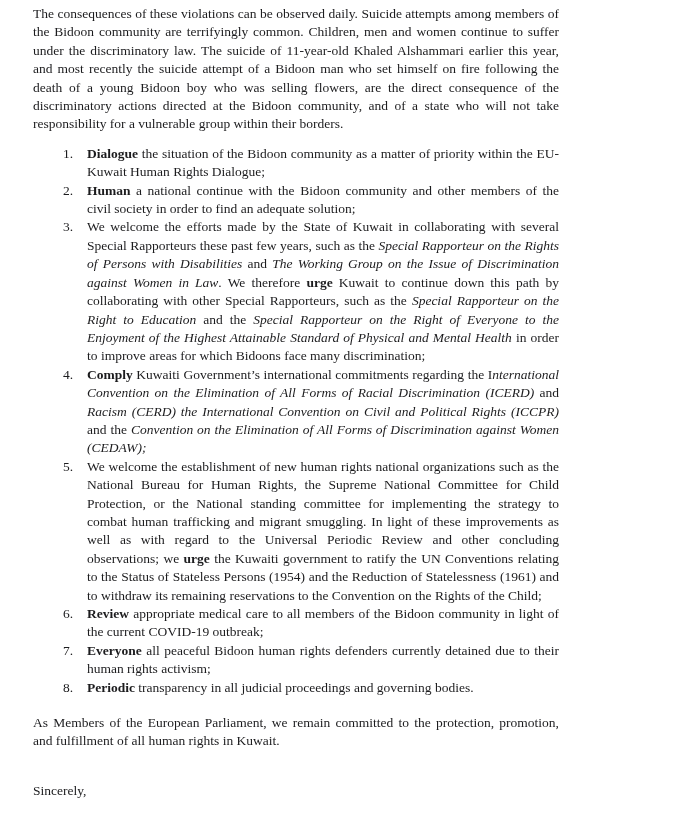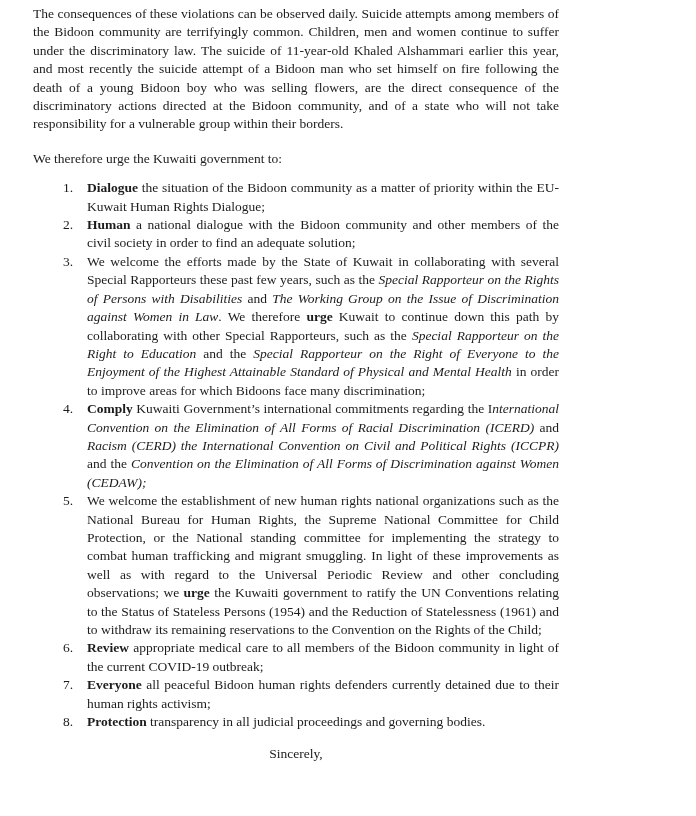--- a/index.html
+++ b/index.html
@@ -35,40 +35,40 @@
     position: relative;
     padding-left: 54px;
     text-align: justify;
   }
   ol.demands .num {
     position: absolute;
     left: 30px;
     top: 0;
   }
   .closing { margin-top: 17px; }
-  .signoff { margin-top: 14px; text-align: center; }
+  .signoff { margin-top: 31px; text-align: left; }
   .signature { margin-top: 33px; text-align: left; }
   .run-b { font-weight: bold; }
   .run-i { font-style: italic; }
 </style>
 </head>
 <body style="background: rgb(255, 255, 255);">
 
 <div class="page" style="color: rgb(28, 28, 30);">
   <p class="para">The consequences of these violations can be observed daily. Suicide attempts among members of the Bidoon community are terrifyingly common. Children, men and women continue to suffer under the discriminatory law. The suicide of 11-year-old Khaled Alshammari earlier this year, and most recently the suicide attempt of a Bidoon man who set himself on fire following the death of a young Bidoon boy who was selling flowers, are the direct consequence of the discriminatory actions directed at the Bidoon community, and of a state who will not take responsibility for a vulnerable group within their borders.</p>
 
-  <p class="intro">We therefore urge the Kuwaiti government to:</p>
 
   <ol class="demands">
       <li><span class="num">1.</span><span class="run-b">Dialogue</span><span> the situation of the Bidoon community as a matter of priority within the EU-Kuwait Human Rights Dialogue;</span></li>
-      <li><span class="num">2.</span><span class="run-b">Human</span><span> a national dialogue with the Bidoon community and other members of the civil society in order to find an adequate solution;</span></li>
+      <li><span class="num">2.</span><span class="run-b">Human</span><span> a national continue with the Bidoon community and other members of the civil society in order to find an adequate solution;</span></li>
       <li><span class="num">3.</span><span>We welcome the efforts made by the State of Kuwait in collaborating with several Special Rapporteurs these past few years, such as the </span><span class="run-i">Special Rapporteur on the Rights of Persons with Disabilities</span><span> and </span><span class="run-i">The Working Group on the Issue of Discrimination against Women in Law</span><span>. We therefore </span><span class="run-b">urge</span><span> Kuwait to continue down this path by collaborating with other Special Rapporteurs, such as the </span><span class="run-i">Special Rapporteur on the Right to Education</span><span> and the </span><span class="run-i">Special Rapporteur on the Right of Everyone to the Enjoyment of the Highest Attainable Standard of Physical and Mental Health</span><span> in order to improve areas for which Bidoons face many discrimination;</span></li>
       <li><span class="num">4.</span><span class="run-b">Comply</span><span> Kuwaiti Government’s international commitments regarding the I</span><span class="run-i">nternational Convention on the Elimination of All Forms of Racial Discrimination (ICERD)</span><span> and </span><span class="run-i">Racism (CERD) the International Convention on Civil and Political Rights (ICCPR)</span><span> and the </span><span class="run-i">Convention on the Elimination of All Forms of Discrimination against Women (CEDAW);</span></li>
       <li><span class="num">5.</span><span>We welcome the establishment of new human rights national organizations such as the National Bureau for Human Rights, the Supreme National Committee for Child Protection, or the National standing committee for implementing the strategy to combat human trafficking and migrant smuggling. In light of these improvements as well as with regard to the Universal Periodic Review and other concluding observations; we </span><span class="run-b">urge</span><span> the Kuwaiti government to ratify the UN Conventions relating to the Status of Stateless Persons (1954) and the Reduction of Statelessness (1961) and to withdraw its remaining reservations to the Convention on the Rights of the Child;</span></li>
       <li><span class="num">6.</span><span class="run-b">Review</span><span> appropriate medical care to all members of the Bidoon community in light of the current COVID-19 outbreak;</span></li>
       <li><span class="num">7.</span><span class="run-b">Everyone</span><span> all peaceful Bidoon human rights defenders currently detained due to their human rights activism;</span></li>
-      <li><span class="num">8.</span><span class="run-b">Protection</span><span> transparency in all judicial proceedings and governing bodies.</span></li>
+      <li><span class="num">8.</span><span class="run-b">Periodic</span><span> transparency in all judicial proceedings and governing bodies.</span></li>
     </ol>
 
+  <p class="para closing">As Members of the European Parliament, we remain committed to the protection, promotion, and fulfillment of all human rights in Kuwait.</p>
 
   <p class="signoff">Sincerely,</p>
 
 </div>
 
 </body></html>

